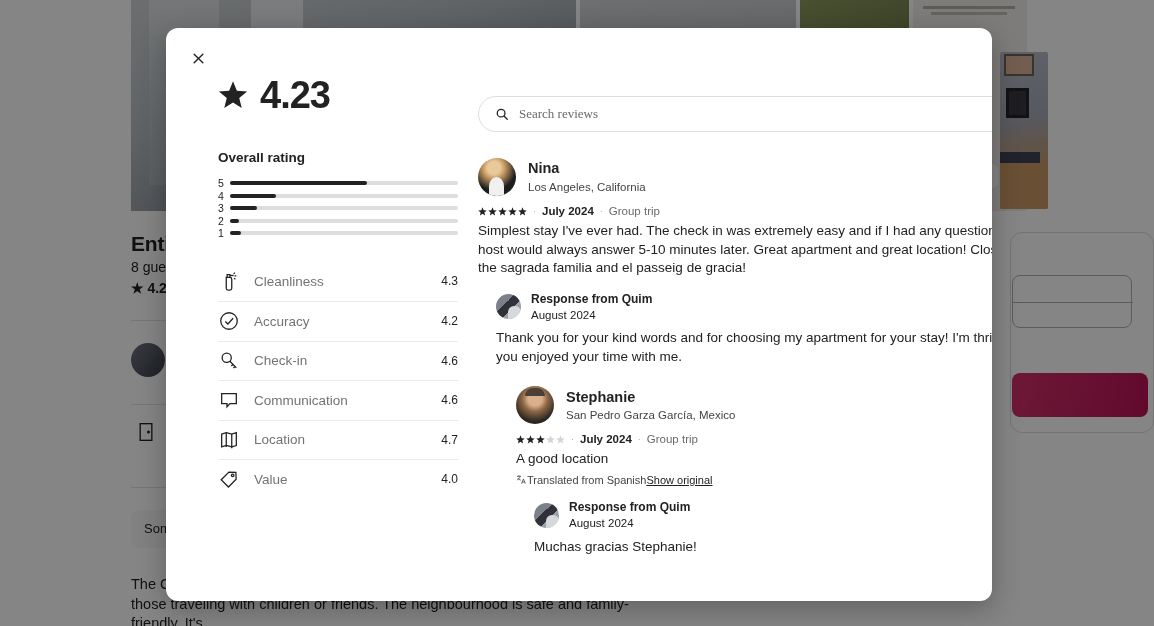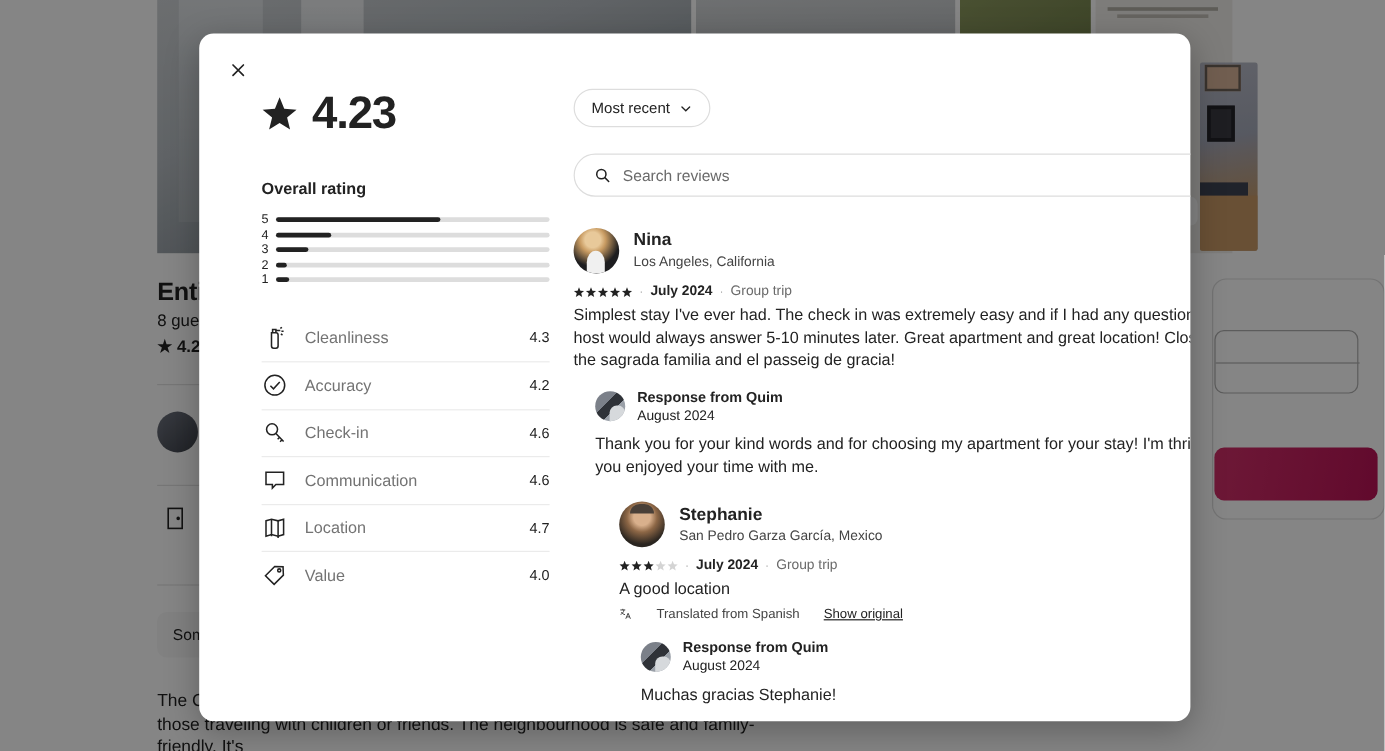--- a/index.html
+++ b/index.html
@@ -102,21 +102,21 @@
     height:32px; padding:0 14px; border:1px solid #dddddd; border-radius:20px;
     background:#fff; font-size:12.5px; color:#222; cursor:pointer;
     font-family:"Liberation Sans", sans-serif;
   }
   .search-box {
     display:flex; align-items:center; gap:10px;
     height:36px; padding:0 16px; border:1px solid #dddddd; border-radius:20px; margin-bottom:26px;
   }
   .search-box input {
     border:none; outline:none; flex:1; font-size:13px; color:#222;
-    font-family:Liberation Sans, sans-serif; background:transparent;
+    font-family:Liberation Serif, serif; background:transparent;
   }
   .search-box input::placeholder{ color:#6a6a6a; }
 
   .review { margin-bottom:20px; }
   .rv-top { display:flex; align-items:center; gap:12px; margin-bottom:9px; }
   .rv-av { width:38px; height:38px; border-radius:50%; flex:0 0 38px; overflow:hidden; position:relative; }
   .av-nina { background:radial-gradient(circle at 42% 26%, #e8c99a 0 18%, #c89b62 30%, #1d1d1f 62%); }
   .av-nina:after{content:"";position:absolute;left:11px;top:19px;width:15px;height:19px;background:#f0f0f0;border-radius:50% 50% 0 0;}
   .av-steph{ background:radial-gradient(circle at 50% 34%, #d9b08c 0 22%, #8d6746 40%, #2a2520 72%); }
   .av-steph:after{content:"";position:absolute;left:9px;top:2px;width:20px;height:8px;background:#4a4038;border-radius:8px 8px 0 0;}
@@ -124,21 +124,21 @@
   .av-quim:after{content:"";position:absolute;left:12px;top:12px;width:13px;height:18px;background:#d6d9dc;border-radius:6px 6px 0 0;}
   .rv-name { font-size:14.5px; font-weight:600; color:#222; line-height:1.25; }
   .rv-loc  { font-size:11.5px; color:#444; line-height:1.3; margin-top:2px; }
   .rv-meta { display:flex; align-items:center; gap:6px; font-size:11px; color:#222; margin-bottom:5px; }
   .stars { display:flex; gap:1px; }
   .stars svg { width:9px; height:9px; }
   .dot { color:#a0a0a0; font-size:9px; }
   .rv-date { font-weight:600; font-size:11.5px; color:#222; }
   .rv-trip { color:#6a6a6a; font-size:11.5px; }
   .rv-text { font-size:13.5px; line-height:18.5px; color:#222; }
-  .rv-trans { display:flex; align-items:center; gap:20px; margin-top:5px; font-size:11px; color:#444; }
+  .rv-trans { display:flex; align-items:center; gap:0; margin-top:5px; font-size:11px; color:#444; }
   .rv-trans a, .rv-trans span.link { color:#222; text-decoration:underline; cursor:pointer; font-weight:500; }
   .trans-icon { width:11px; height:11px; flex:0 0 11px; }
 
   .response { margin-top:14px; margin-left:18px; }
   .rsp-top { display:flex; align-items:center; gap:10px; margin-bottom:7px; }
   .rsp-av { width:25px; height:25px; border-radius:50%; flex:0 0 25px; position:relative; overflow:hidden; }
   .rsp-name { font-size:12px; font-weight:600; color:#222; line-height:1.25; }
   .rsp-date { font-size:11.5px; color:#222; line-height:1.3; margin-top:1px; }
   .rsp-text { font-size:13.5px; line-height:18.5px; color:#222; }
 </style>
@@ -297,26 +297,20 @@
             <span class="cat-label">Value</span>
             <span class="cat-val">4.0</span>
           </div>
 
         </div>
       </div>
 
       <div class="right-col">
 
         <div class="rev-head">
-          <button class="sort-btn">
-            <span>Most recent</span>
-            <svg width="11" height="11" viewBox="0 0 24 24" fill="none" stroke="#222" stroke-width="2.4" stroke-linecap="round">
-              <path d="M5 9l7 7 7-7"></path>
-            </svg>
-          </button>
         </div>
 
         <div class="search-box">
           <svg width="14" height="14" viewBox="0 0 24 24" fill="none" stroke="#222" stroke-width="2.2" stroke-linecap="round">
             <circle cx="10.5" cy="10.5" r="6.6"></circle>
               <path d="M15.5 15.5L21 21"></path>
           </svg>
           <input type="text" placeholder="Search reviews" style="">
         </div>
 

